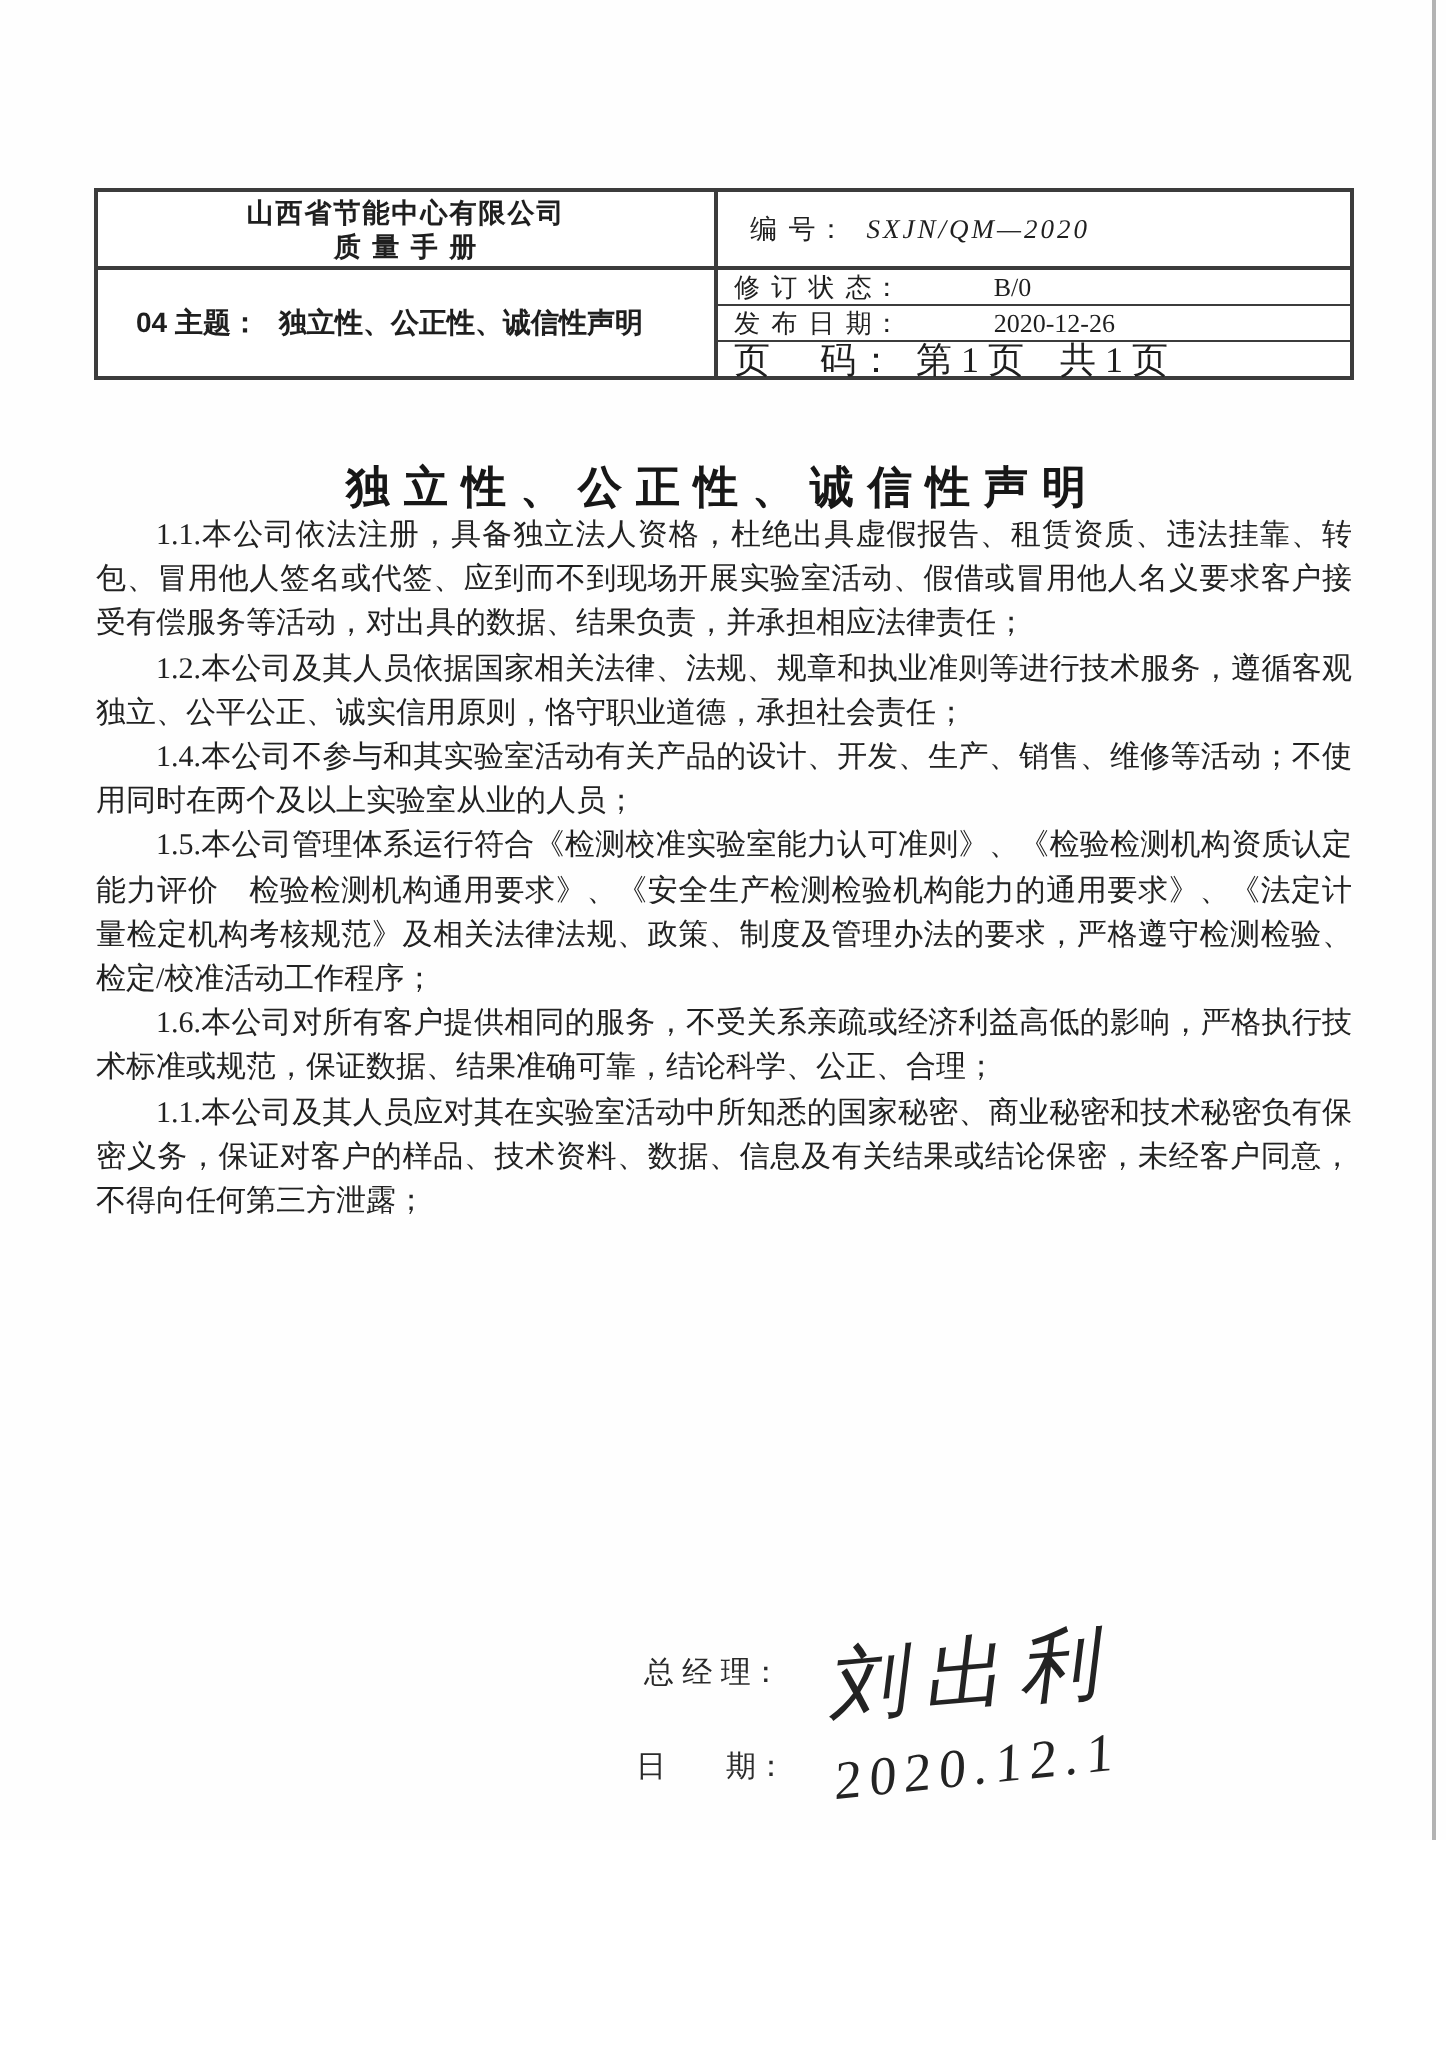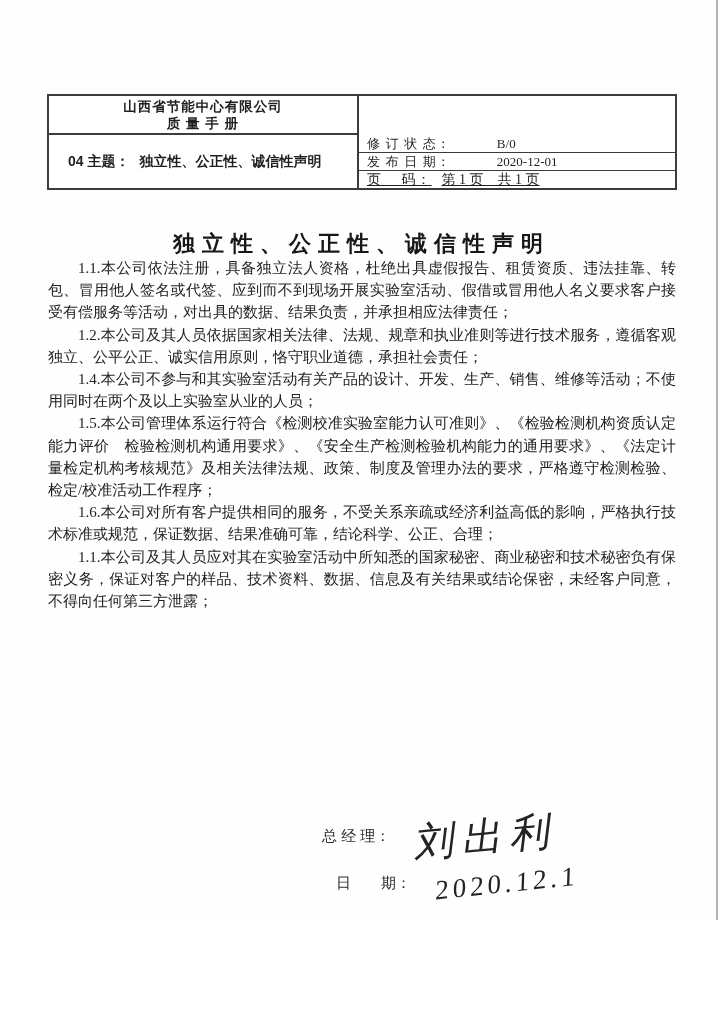--- a/index.html
+++ b/index.html
@@ -83,22 +83,21 @@
     padding-left: 8px;
     font-size: 13px;
     gap: 36px;
   }
   .cell-rev  { grid-row: 2; }
   .cell-issue{ grid-row: 3; }
   .cell-pagenum {
     grid-column: 2;
     grid-row: 4;
     padding-left: 8px;
-    font-size: 14px;
-    text-decoration: underline;
+    font-size: 18px;
   }
   .hdr-label { white-space: pre; letter-spacing: 1px; }
   .hdr-value {
     margin-left: 10px;
     font-family: "Liberation Serif", serif;
     white-space: pre;
   }
   .docno-value {
     font-style: italic;
     letter-spacing: 1.5px;
@@ -135,21 +134,21 @@
     text-indent: 2em;
   }
 
   
   .sig-row {
     position: absolute;
     display: flex;
     align-items: center;
   }
   .sig-row-manager { left: 322px; top: 812px; height: 48px; }
-  .sig-row-date    { left: 336px; top: 862px; height: 42px; }
+  .sig-row-date    { left: 318px; top: 862px; height: 42px; }
   .sig-label {
     font-size: 15px;
     white-space: pre;
     color: #2a2a2a;
   }
   .sig-hand {
     display: inline-block;
     font-family: "Liberation Serif", serif;
     color: #232323;
   }
@@ -185,31 +184,35 @@
 
 <div class="page">
 
   <div class="scan-edge"></div>
 
   <div class="header-table">
     <div class="cell-company">
       <span>山西省节能中心有限公司</span>
       <span>质 量 手 册</span>
     </div>
+    <div class="cell-docno">
+      <span class="hdr-label">编 号：</span>
+      <span class="hdr-value docno-value">SXJN/QM—2020</span>
+    </div>
     <div class="cell-subject">
       <span>04 主题：</span>
       <span class="subject-value">独立性、公正性、诚信性声明</span>
     </div>
     <div class="cell-rev">
       <span class="hdr-label">修 订 状 态：</span>
       <span class="hdr-value">B/0</span>
     </div>
     <div class="cell-issue">
       <span class="hdr-label">发 布 日 期：</span>
-      <span class="hdr-value">2020-12-01</span>
+      <span class="hdr-value">2020-12-26</span>
     </div>
     <div class="cell-pagenum">
       <span class="hdr-label">页    码：</span>
       <span class="hdr-value">第 1 页    共 1 页</span>
     </div>
   </div>
 
   <h1 class="doc-title">独立性、公正性、诚信性声明</h1>
 
   <div class="body-text">

